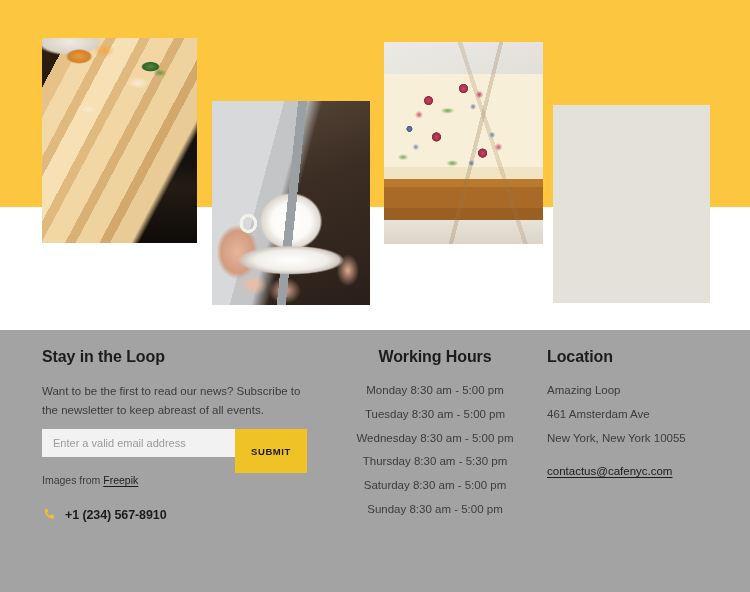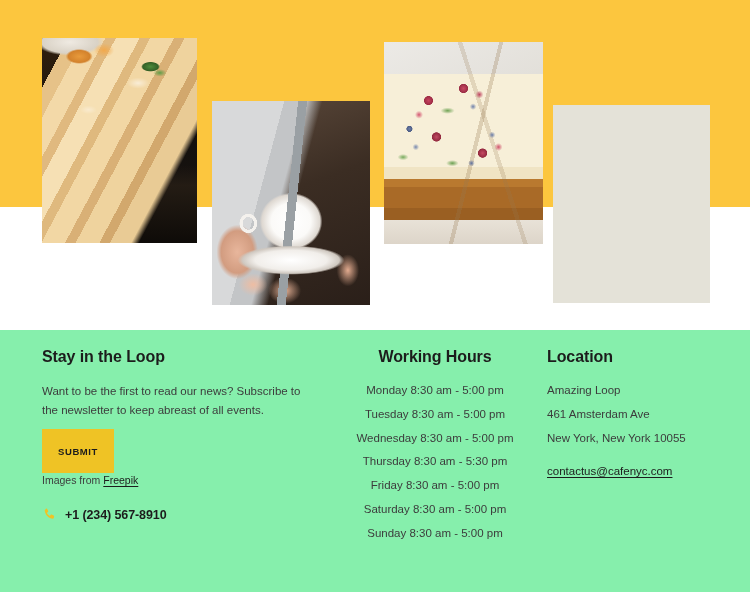--- a/index.html
+++ b/index.html
@@ -182,21 +182,21 @@
       linear-gradient(to bottom, #e9e7dd 0%, #e2e0d5 100%);
   }
 
   
   .info {
     position: absolute;
     left: 0;
     top: 330px;
     width: 750px;
     height: 262px;
-    background: #86efac;
+    background: #a3a3a3;
   }
 
   .col { position: absolute; top: 18px; }
   .col-newsletter { left: 42px; width: 268px; }
   .col-hours      { left: 335px; width: 200px; text-align: center; }
   .col-location   { left: 547px; width: 190px; }
 
   .col-title {
     font-size: 16px;
     font-weight: bold;
@@ -311,41 +311,41 @@
   <div class="photo photo-baker"></div>
 </div>
 
 <div class="info">
 
   <div class="col col-newsletter">
     <div class="col-title">Stay in the Loop</div>
     <div class="blurb">Want to be the first to read our news? Subscribe to the newsletter to keep abreast of all events.</div>
 
     <div class="subscribe">
+      <input class="email-input" type="text" placeholder="Enter a valid email address" style="">
       <button class="submit-btn">SUBMIT</button>
     </div>
 
     <div class="credit"><span>Images from </span><a href="#">Freepik</a></div>
 
     <div class="phone-row">
       <svg class="phone-icon" viewBox="0 0 24 24">
         <path d="M6.6 2.5c.7-.2 1.4.1 1.7.8l1.5 3c.3.6.1 1.3-.4 1.7l-1.3 1c-.2.2-.3.5-.2.7.8 1.9 2.4 3.5 4.3 4.3.3.1.6 0 .7-.2l1-1.3c.4-.5 1.1-.7 1.7-.4l3 1.5c.7.3 1 1 .8 1.7l-.6 2.2c-.2.7-.8 1.1-1.5 1.1C10.8 18.6 5.4 13.2 4.3 5.6c-.1-.7.4-1.4 1.1-1.6z" fill="#EFC325"></path>
       </svg>
       <span class="phone-num">+1 (234) 567-8910</span>
     </div>
   </div>
 
   <div class="col col-hours">
     <div class="col-title">Working Hours</div>
     <ul class="hours-list">
       <li>Monday 8:30 am - 5:00 pm</li>
       <li>Tuesday 8:30 am - 5:00 pm</li>
       <li>Wednesday 8:30 am - 5:00 pm</li>
       <li>Thursday 8:30 am - 5:30 pm</li>
-      <li>Friday 8:30 am - 5:00 pm</li>
       <li>Saturday 8:30 am - 5:00 pm</li>
       <li>Sunday 8:30 am - 5:00 pm</li>
     </ul>
   </div>
 
   <div class="col col-location">
     <div class="col-title">Location</div>
     <div class="addr-line">Amazing Loop</div>
     <div class="addr-line">461 Amsterdam Ave</div>
     <div class="addr-line">New York, New York 10055</div>

